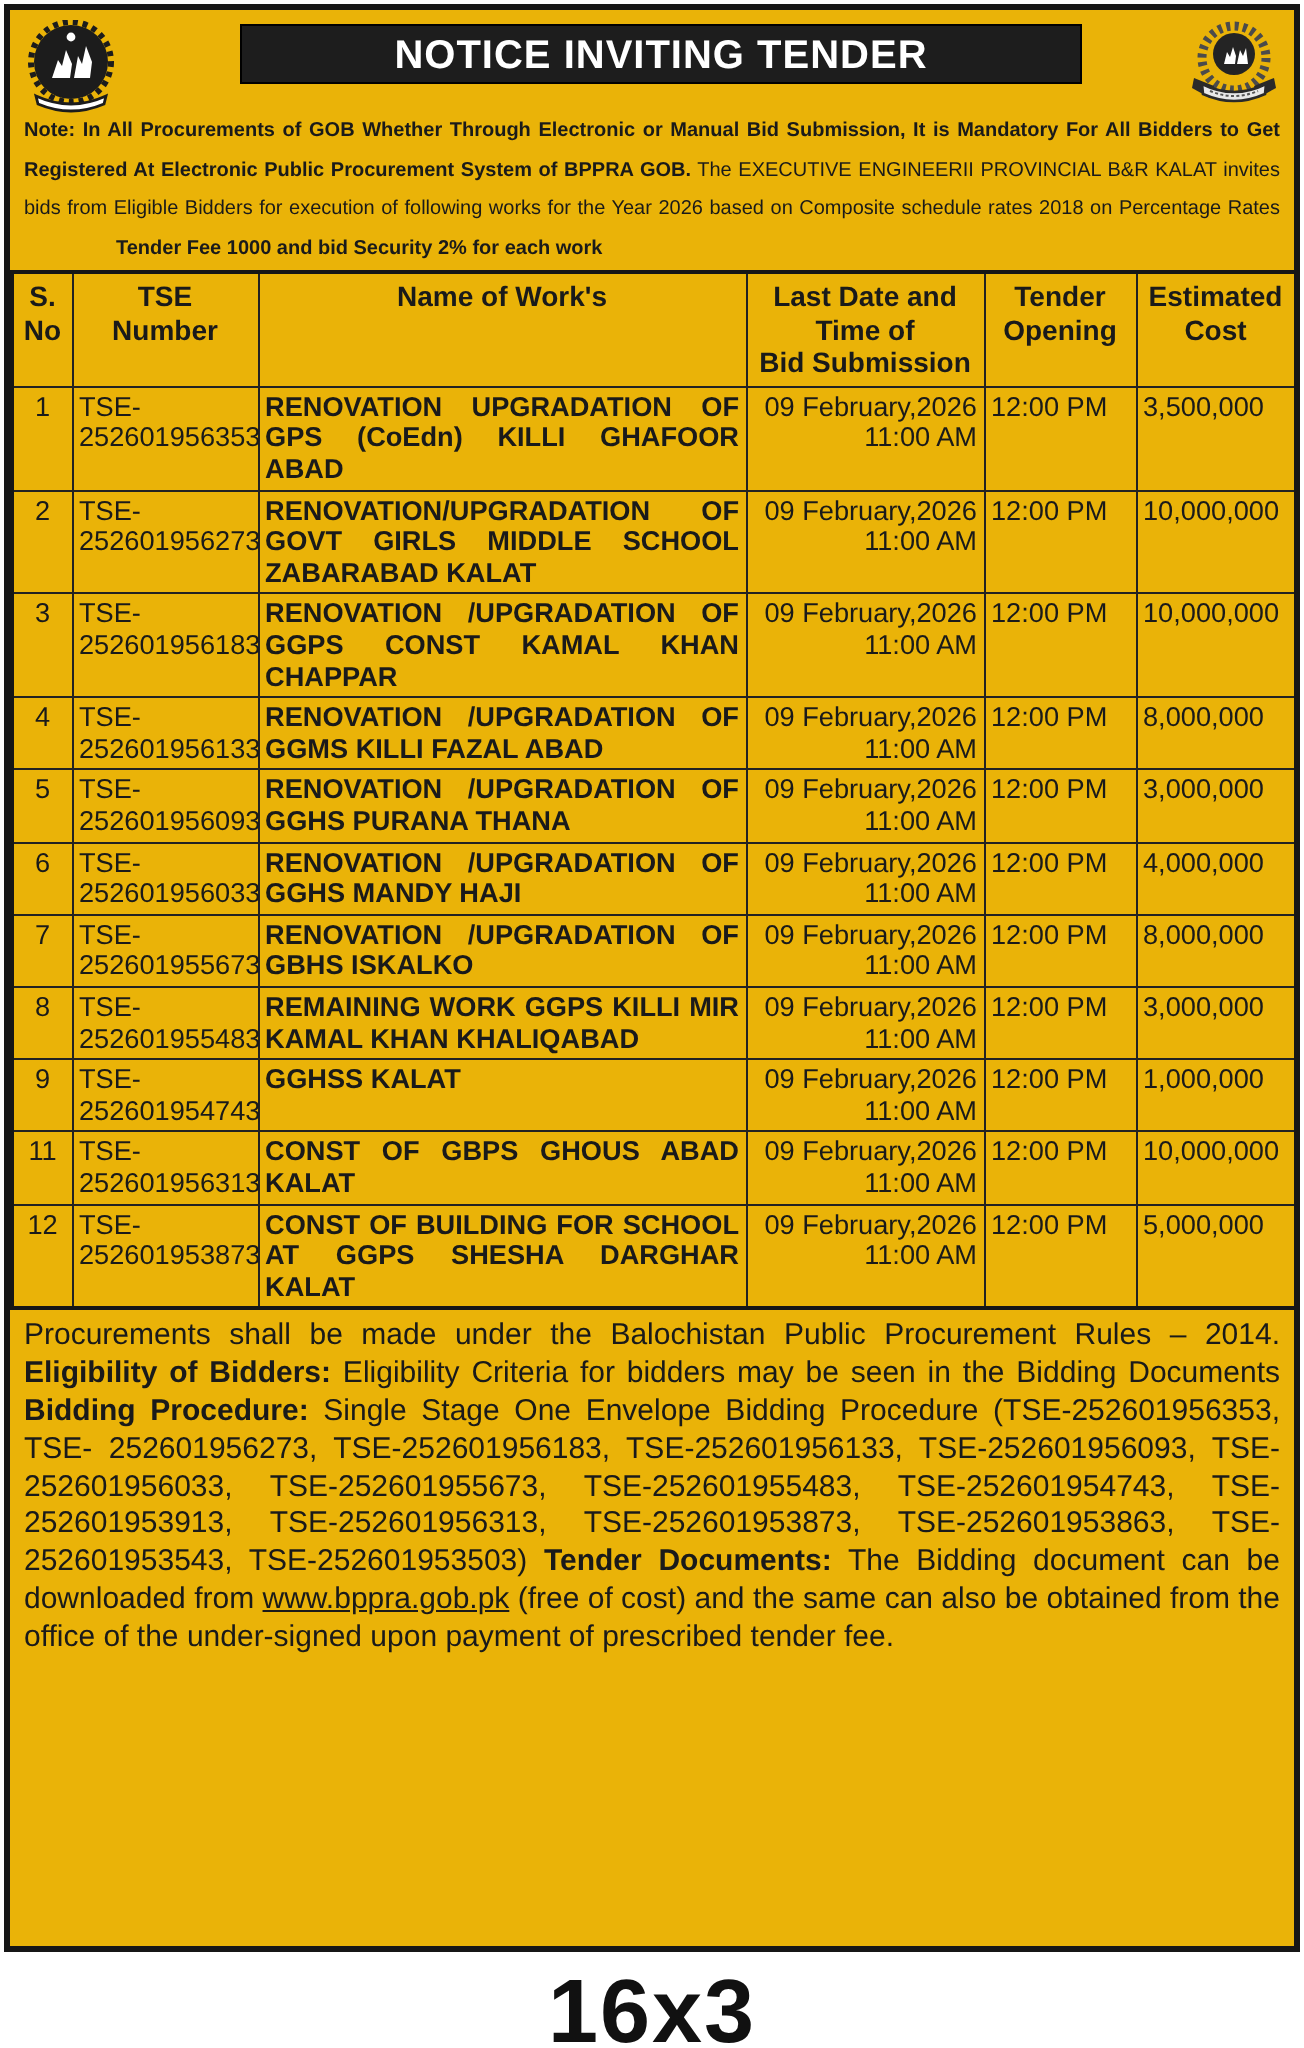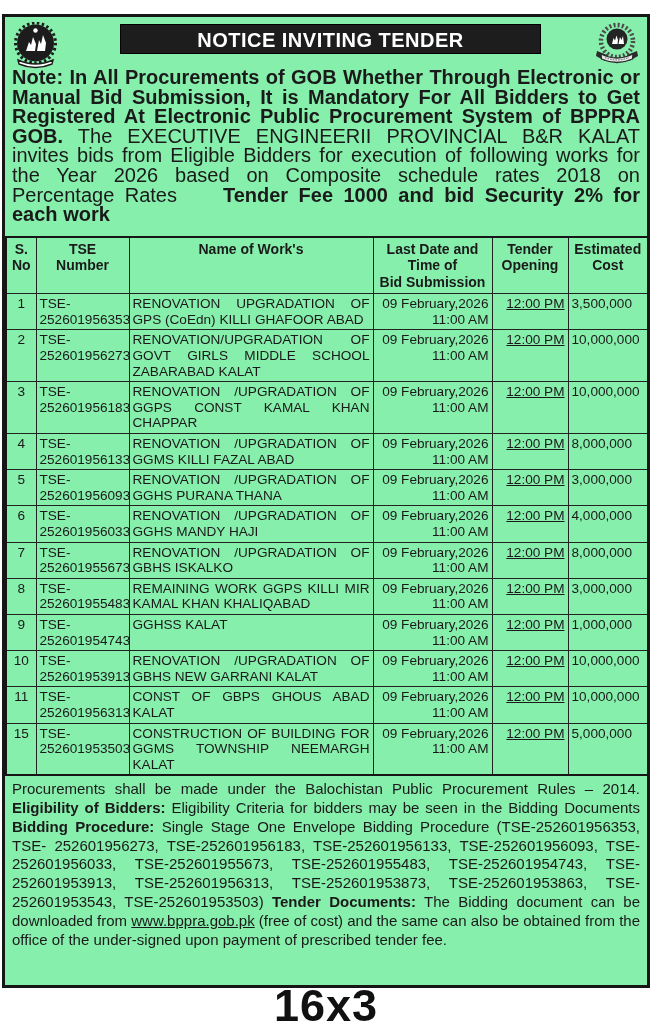--- a/index.html
+++ b/index.html
@@ -4,62 +4,62 @@
 <style>
   * { box-sizing: border-box; margin: 0; padding: 0; }
   html, body { width: 652px; height: 1024px; background: #ffffff; }
   body {
     font-family: "Liberation Sans", sans-serif;
     color: #1a1a1a;
     position: relative;
     -webkit-font-smoothing: antialiased;
   }
   .notice {
-    position: absolute; left: 2px; top: 14px;
+    position: absolute; left: 2px; top: 2px;
     width: 648px; height: 974px;
     border: 3px solid #161616;
-    background: #86efac;
+    background: #eab308;
     display: flex; flex-direction: column;
     overflow: hidden;
   }
   
   .header-row { display: flex; align-items: flex-start; padding: 5px 6px 0 8px; height: 48px; flex: 0 0 auto; }
   .emblem { flex: 0 0 auto; }
   .title-box {
     flex: 1 1 auto; margin: 2px 52px 0 62px; height: 30px;
     background: #1d1d1d; color: #ffffff;
     font-weight: bold; font-size: 20px; letter-spacing: .5px;
     text-align: center; line-height: 30px;
     border: 1px solid #000;
   }
   
   .note-para {
-    padding: 3px 7px 10px 7px;
-    font-size: 20px; line-height: 19.6px;
+    padding: 3px 7px 0 7px;
+    font-size: 10px; line-height: 19.6px;
     text-align: justify; flex: 0 0 auto;
   }
   .b { font-weight: bold; }
   .fee-gap { display: inline-block; width: 46px; }
   
   table.tender {
     width: 100%; border-collapse: collapse; table-layout: fixed;
     border: 2px solid #161616; flex: 0 0 auto; margin-top: 1px;
   }
   table.tender th, table.tender td { border: 1px solid #222; vertical-align: top; }
   table.tender th {
     font-size: 14px; line-height: 16.5px; padding: 3px 2px;
     text-align: center; font-weight: bold;
   }
   table.tender td { font-size: 13.6px; line-height: 15.6px; padding: 2px 3px; }
   .pre { white-space: pre-line; }
   .td-sno  { text-align: center; }
   .td-tse  { }
-  .td-work { text-align: justify; }
+  .td-work { text-align: justify; font-weight: bold; }
   .td-date { text-align: right; }
-  .td-open { text-align: right; text-decoration: underline; }
+  .td-open { text-align: left; }
   .td-cost { text-align: left; }
   
   .footer-para {
     padding: 4px 7px 0 7px;
     font-size: 15px; line-height: 18.8px;
     text-align: justify; flex: 0 0 auto;
   }
   .u { text-decoration: underline; }
   .email-gap { display: inline-block; width: 58px; }
   
@@ -221,55 +221,45 @@
       <td class="td-sno">9</td>
       <td class="td-tse pre">TSE-
 252601954743</td>
       <td class="td-work">GGHSS KALAT</td>
       <td class="td-date pre">09 February,2026
 11:00 AM</td>
       <td class="td-open">12:00 PM</td>
       <td class="td-cost">1,000,000</td>
     </tr>
 
-    <tr>
-      <td class="td-sno">10</td>
-      <td class="td-tse pre">TSE-
-252601953913</td>
-      <td class="td-work">RENOVATION /UPGRADATION OF GBHS NEW GARRANI KALAT</td>
-      <td class="td-date pre">09 February,2026
-11:00 AM</td>
-      <td class="td-open">12:00 PM</td>
-      <td class="td-cost">10,000,000</td>
-    </tr>
 
     <tr>
       <td class="td-sno">11</td>
       <td class="td-tse pre">TSE-
 252601956313</td>
       <td class="td-work">CONST OF GBPS GHOUS ABAD KALAT</td>
       <td class="td-date pre">09 February,2026
 11:00 AM</td>
       <td class="td-open">12:00 PM</td>
       <td class="td-cost">10,000,000</td>
     </tr>
 
-
-
-
-    <tr>
-      <td class="td-sno">15</td>
-      <td class="td-tse pre">TSE-
-252601953503</td>
-      <td class="td-work">CONSTRUCTION OF BUILDING FOR GGMS TOWNSHIP NEEMARGH KALAT</td>
+    <tr>
+      <td class="td-sno">12</td>
+      <td class="td-tse pre">TSE-
+252601953873</td>
+      <td class="td-work">CONST OF BUILDING FOR SCHOOL AT GGPS SHESHA DARGHAR KALAT</td>
       <td class="td-date pre">09 February,2026
 11:00 AM</td>
       <td class="td-open">12:00 PM</td>
       <td class="td-cost">5,000,000</td>
     </tr>
+
+
+
   </tbody>
   </table>
 
   <div class="footer-para">
     <span>Procurements shall be made under the Balochistan Public Procurement Rules – 2014. </span><span class="b">Eligibility of Bidders:</span><span> Eligibility Criteria for bidders may be seen in the Bidding Documents </span><span class="b">Bidding Procedure:</span><span> Single Stage One Envelope Bidding Procedure (TSE-252601956353, TSE- 252601956273, TSE-252601956183, TSE-252601956133, TSE-252601956093, TSE-252601956033, TSE-252601955673, TSE-252601955483, TSE-252601954743, TSE-252601953913, TSE-252601956313, TSE-252601953873, TSE-252601953863, TSE-252601953543, TSE-252601953503) </span><span class="b">Tender Documents:</span><span> The Bidding document can be downloaded from </span><span class="u">www.bppra.gob.pk</span><span> (free of cost) and the same can also be obtained from the office of the under-signed upon payment of prescribed tender fee. </span><span class="email-gap"></span>
   </div>
 
 </div>
 
 <div class="size-label">16x3</div>

